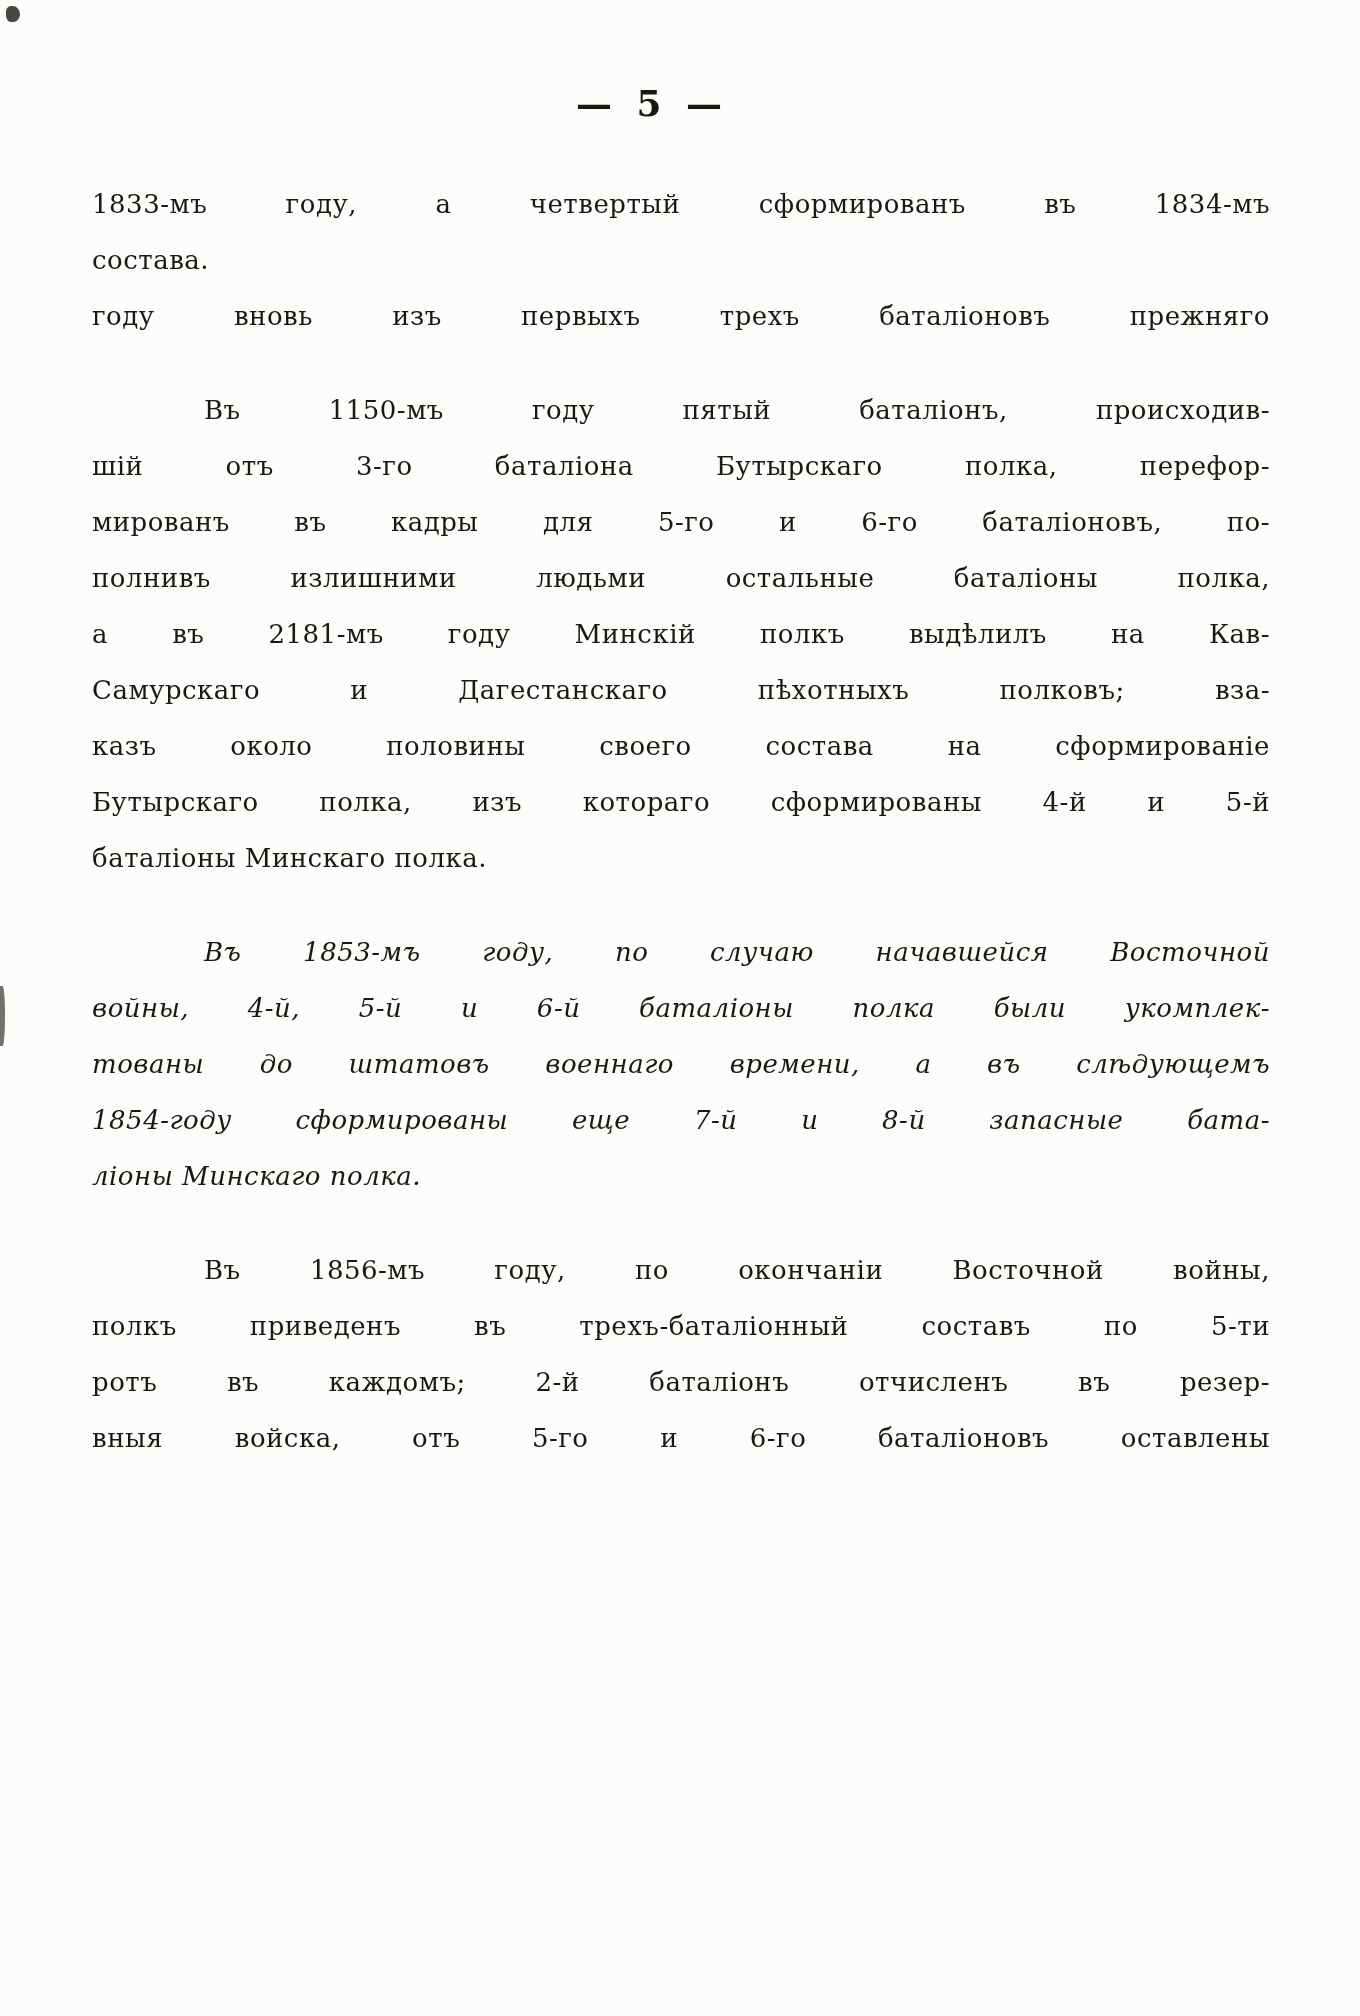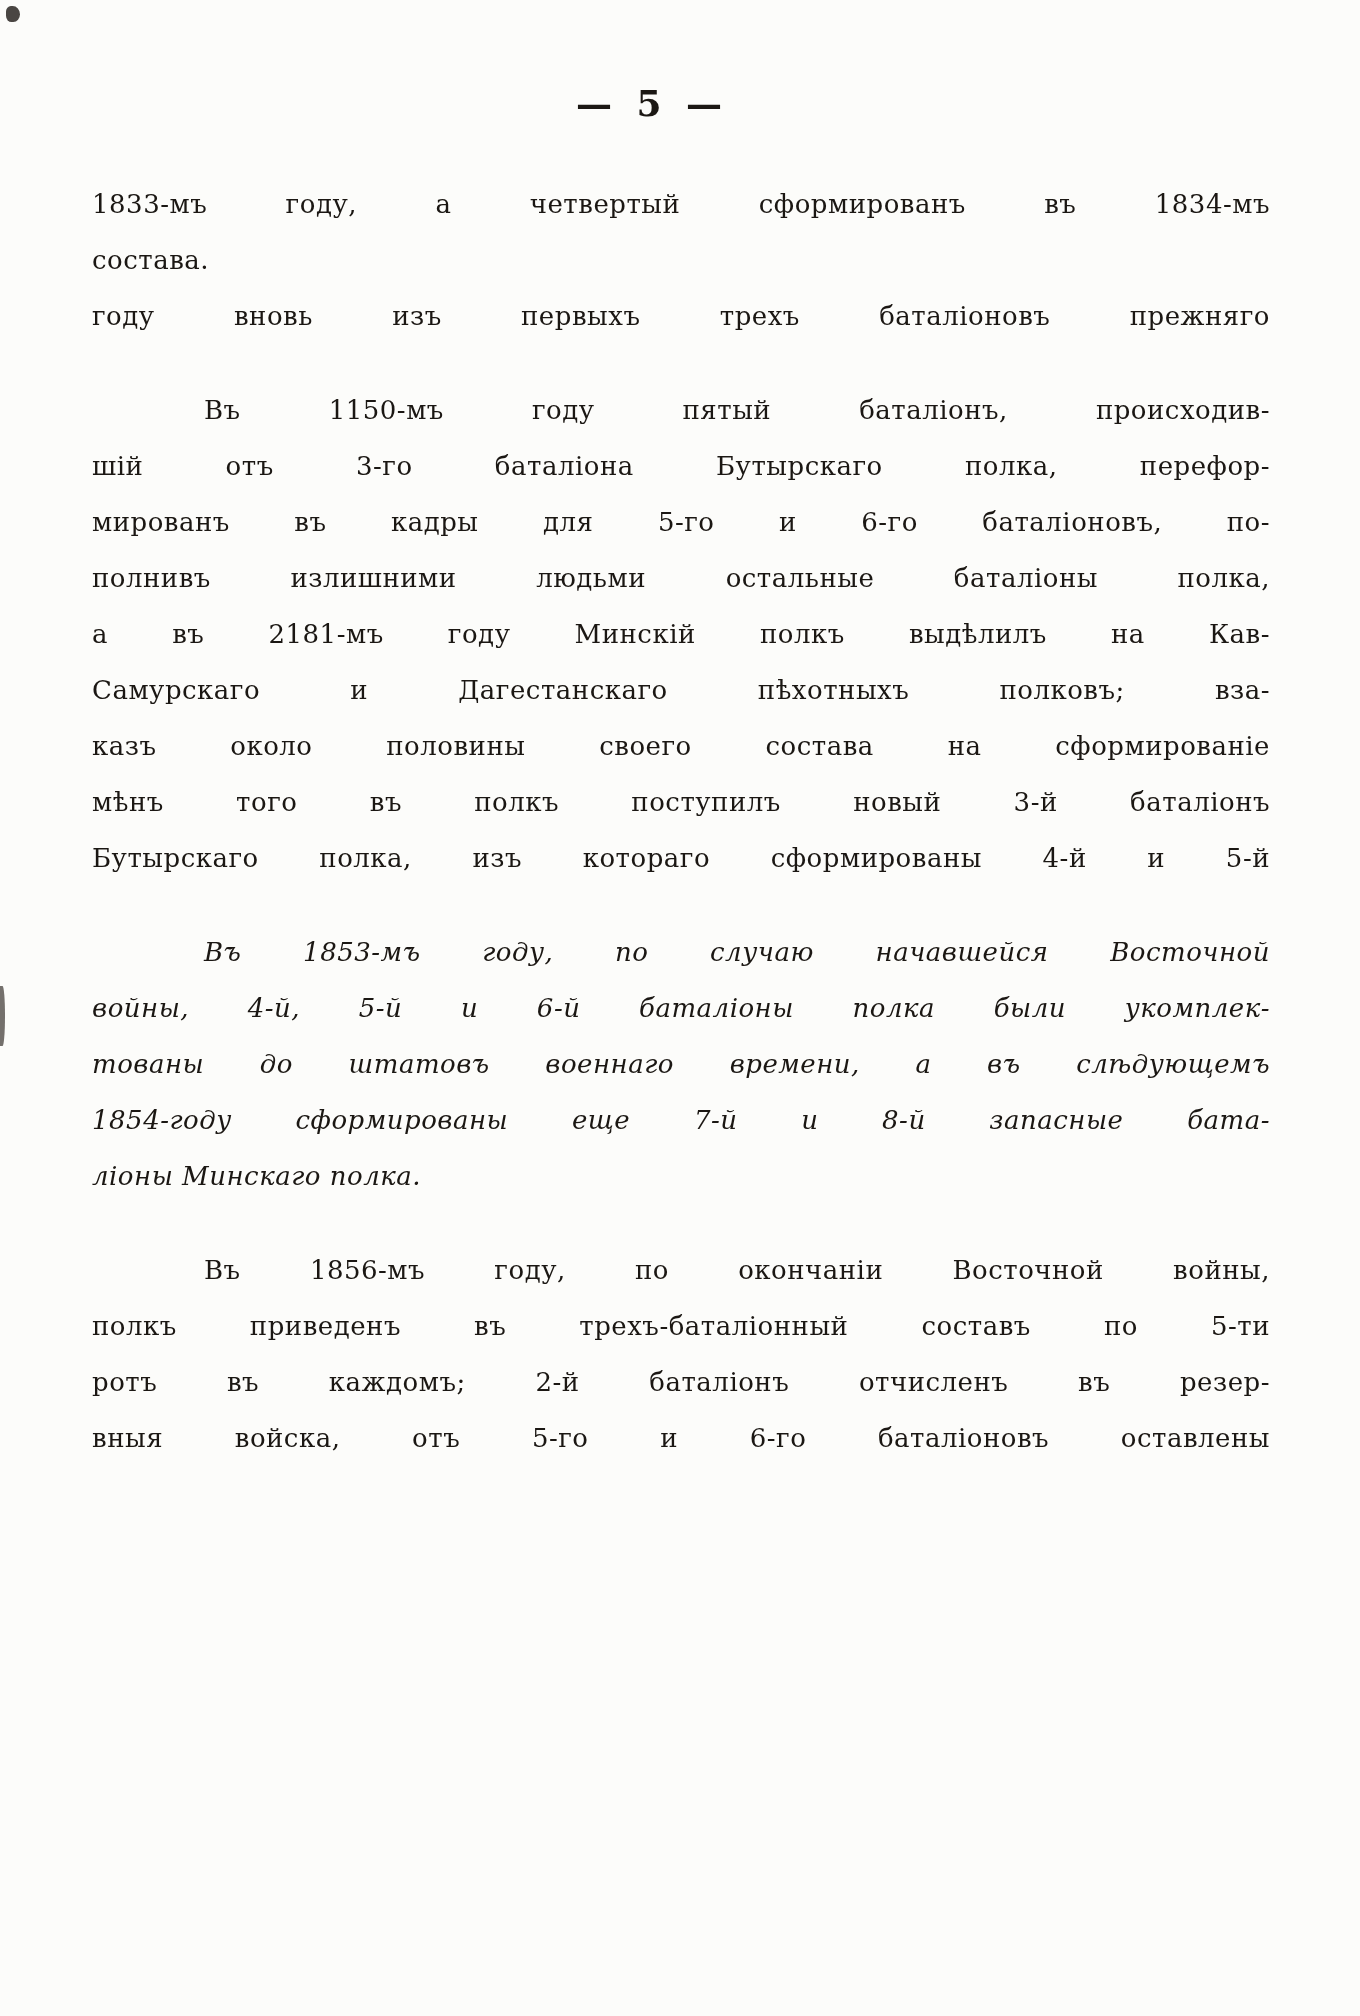--- a/index.html
+++ b/index.html
@@ -97,22 +97,22 @@
         <span class="line"><span class="seg-regular">году вновь изъ первыхъ трехъ баталіоновъ прежняго</span></span>
       </p>
       <p class="para indent">
         <span class="line"><span class="seg-regular">Въ 1150-мъ году пятый баталіонъ, происходив-</span></span>
         <span class="line"><span class="seg-regular">шій отъ 3-го баталіона Бутырскаго полка, перефор-</span></span>
         <span class="line"><span class="seg-regular">мированъ въ кадры для 5-го и 6-го баталіоновъ, по-</span></span>
         <span class="line"><span class="seg-regular">полнивъ излишними людьми остальные баталіоны полка,</span></span>
         <span class="line"><span class="seg-regular">а въ 2181-мъ году Минскій полкъ выдѣлилъ на Кав-</span></span>
         <span class="line"><span class="seg-regular">Самурскаго и Дагестанскаго пѣхотныхъ полковъ; вза-</span></span>
         <span class="line"><span class="seg-regular">казъ около половины своего состава на сформированіе</span></span>
-        <span class="line"><span class="seg-regular">мѣнъ того въ полкъ поступилъ новый 3-й баталіонъ</span></span>
         <span class="line"><span class="seg-regular">Бутырскаго полка, изъ котораго сформированы 4-й и 5-й</span></span>
+        <span class="line last"><span class="seg-regular">баталіоны Минскаго полка.</span></span>
       </p>
       <p class="para indent">
         <span class="line"><span class="seg-italic">Въ 1853-мъ году, по случаю начавшейся Восточной</span></span>
         <span class="line"><span class="seg-italic">войны, 4-й, 5-й и 6-й баталіоны полка были укомплек-</span></span>
         <span class="line"><span class="seg-italic">тованы до штатовъ военнаго времени, а въ слѣдующемъ</span></span>
         <span class="line"><span class="seg-italic">1854-году сформированы еще 7-й и 8-й запасные бата-</span></span>
         <span class="line last"><span class="seg-italic">ліоны Минскаго полка.</span></span>
       </p>
       <p class="para indent">
         <span class="line"><span class="seg-regular">Въ 1856-мъ году, по окончаніи Восточной войны,</span></span>

